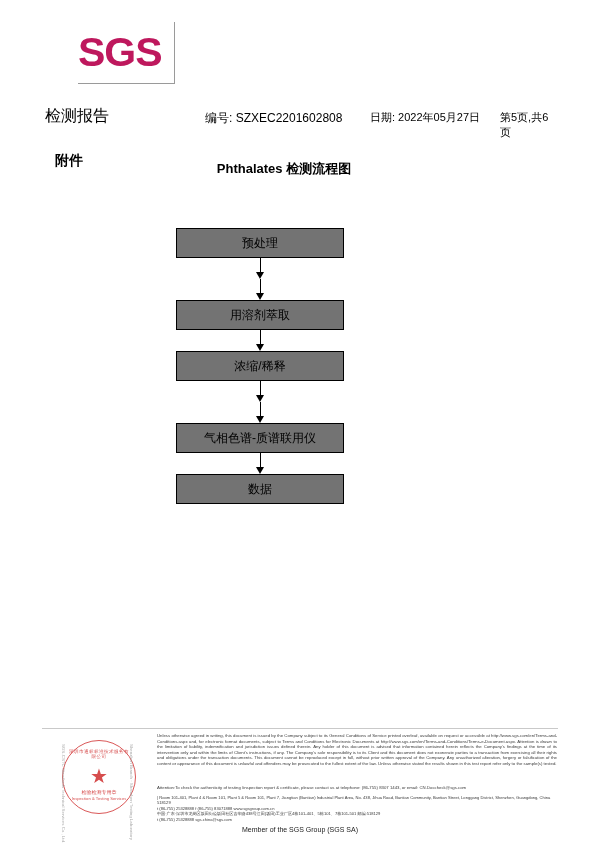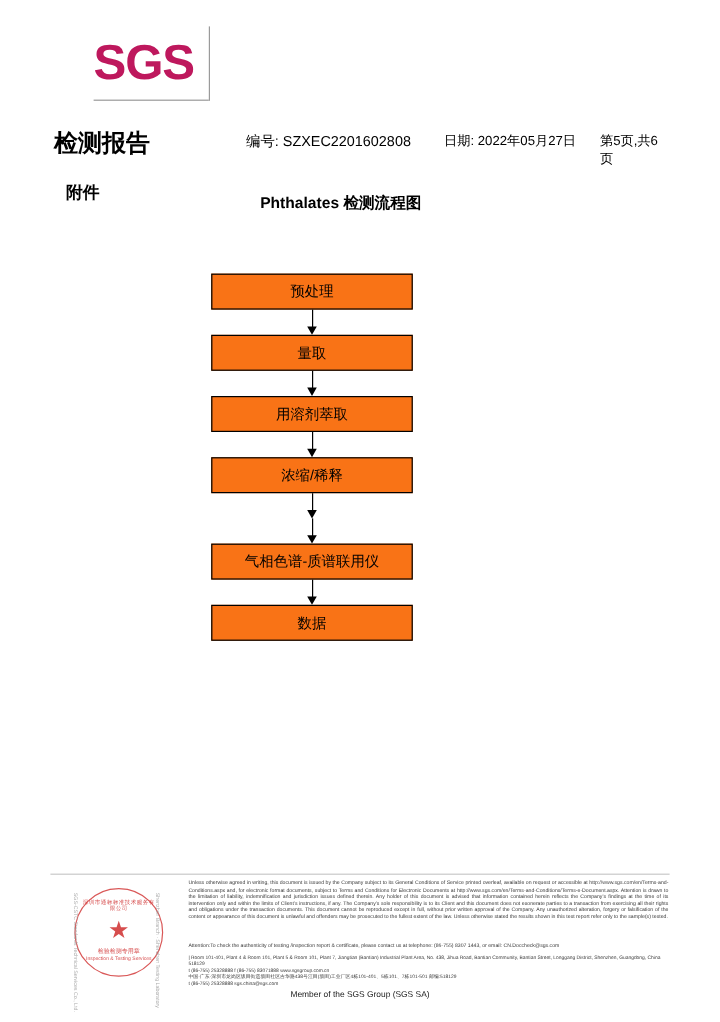--- a/index.html
+++ b/index.html
@@ -56,22 +56,22 @@
     position: absolute;
     left: 45px;
     top: 106px;
     width: 510px;
     height: 24px;
   }
   .doc-title {
     position: absolute;
     left: 0px;
     top: 0px;
-    font-size: 20px;
-    font-weight: bold;
+    font-size: 16px;
+    font-weight: normal;
     color: #000;
   }
   .doc-no {
     position: absolute;
     left: 160px;
     top: 4px;
     font-size: 12px;
     color: #000;
   }
   .doc-date {
@@ -113,21 +113,21 @@
   .flow {
     position: absolute;
     left: 176px;
     top: 228px;
     width: 170px;
   }
   .flow-box {
     width: 168px;
     height: 30px;
     border: 1px solid #000;
-    background: #f97316;
+    background: #737373;
     display: flex;
     align-items: center;
     justify-content: center;
     font-size: 12px;
     color: #000;
     box-sizing: border-box;
   }
   .flow-arrow {
     position: relative;
     height: 21px;
@@ -304,21 +304,20 @@
 
   <div class="attachment-label">附件</div>
   <div class="flow-title">Phthalates 检测流程图</div>
 
   <div class="flow">
     <div class="flow-box">预处理</div>
     <div class="flow-arrow">
         <div class="stem"></div>
         <div class="head"></div>
       </div>
-    <div class="flow-box">量取</div>
     <div class="flow-arrow">
         <div class="stem"></div>
         <div class="head"></div>
       </div>
     <div class="flow-box">用溶剂萃取</div>
     <div class="flow-arrow">
         <div class="stem"></div>
         <div class="head"></div>
       </div>
     <div class="flow-box">浓缩/稀释</div>

